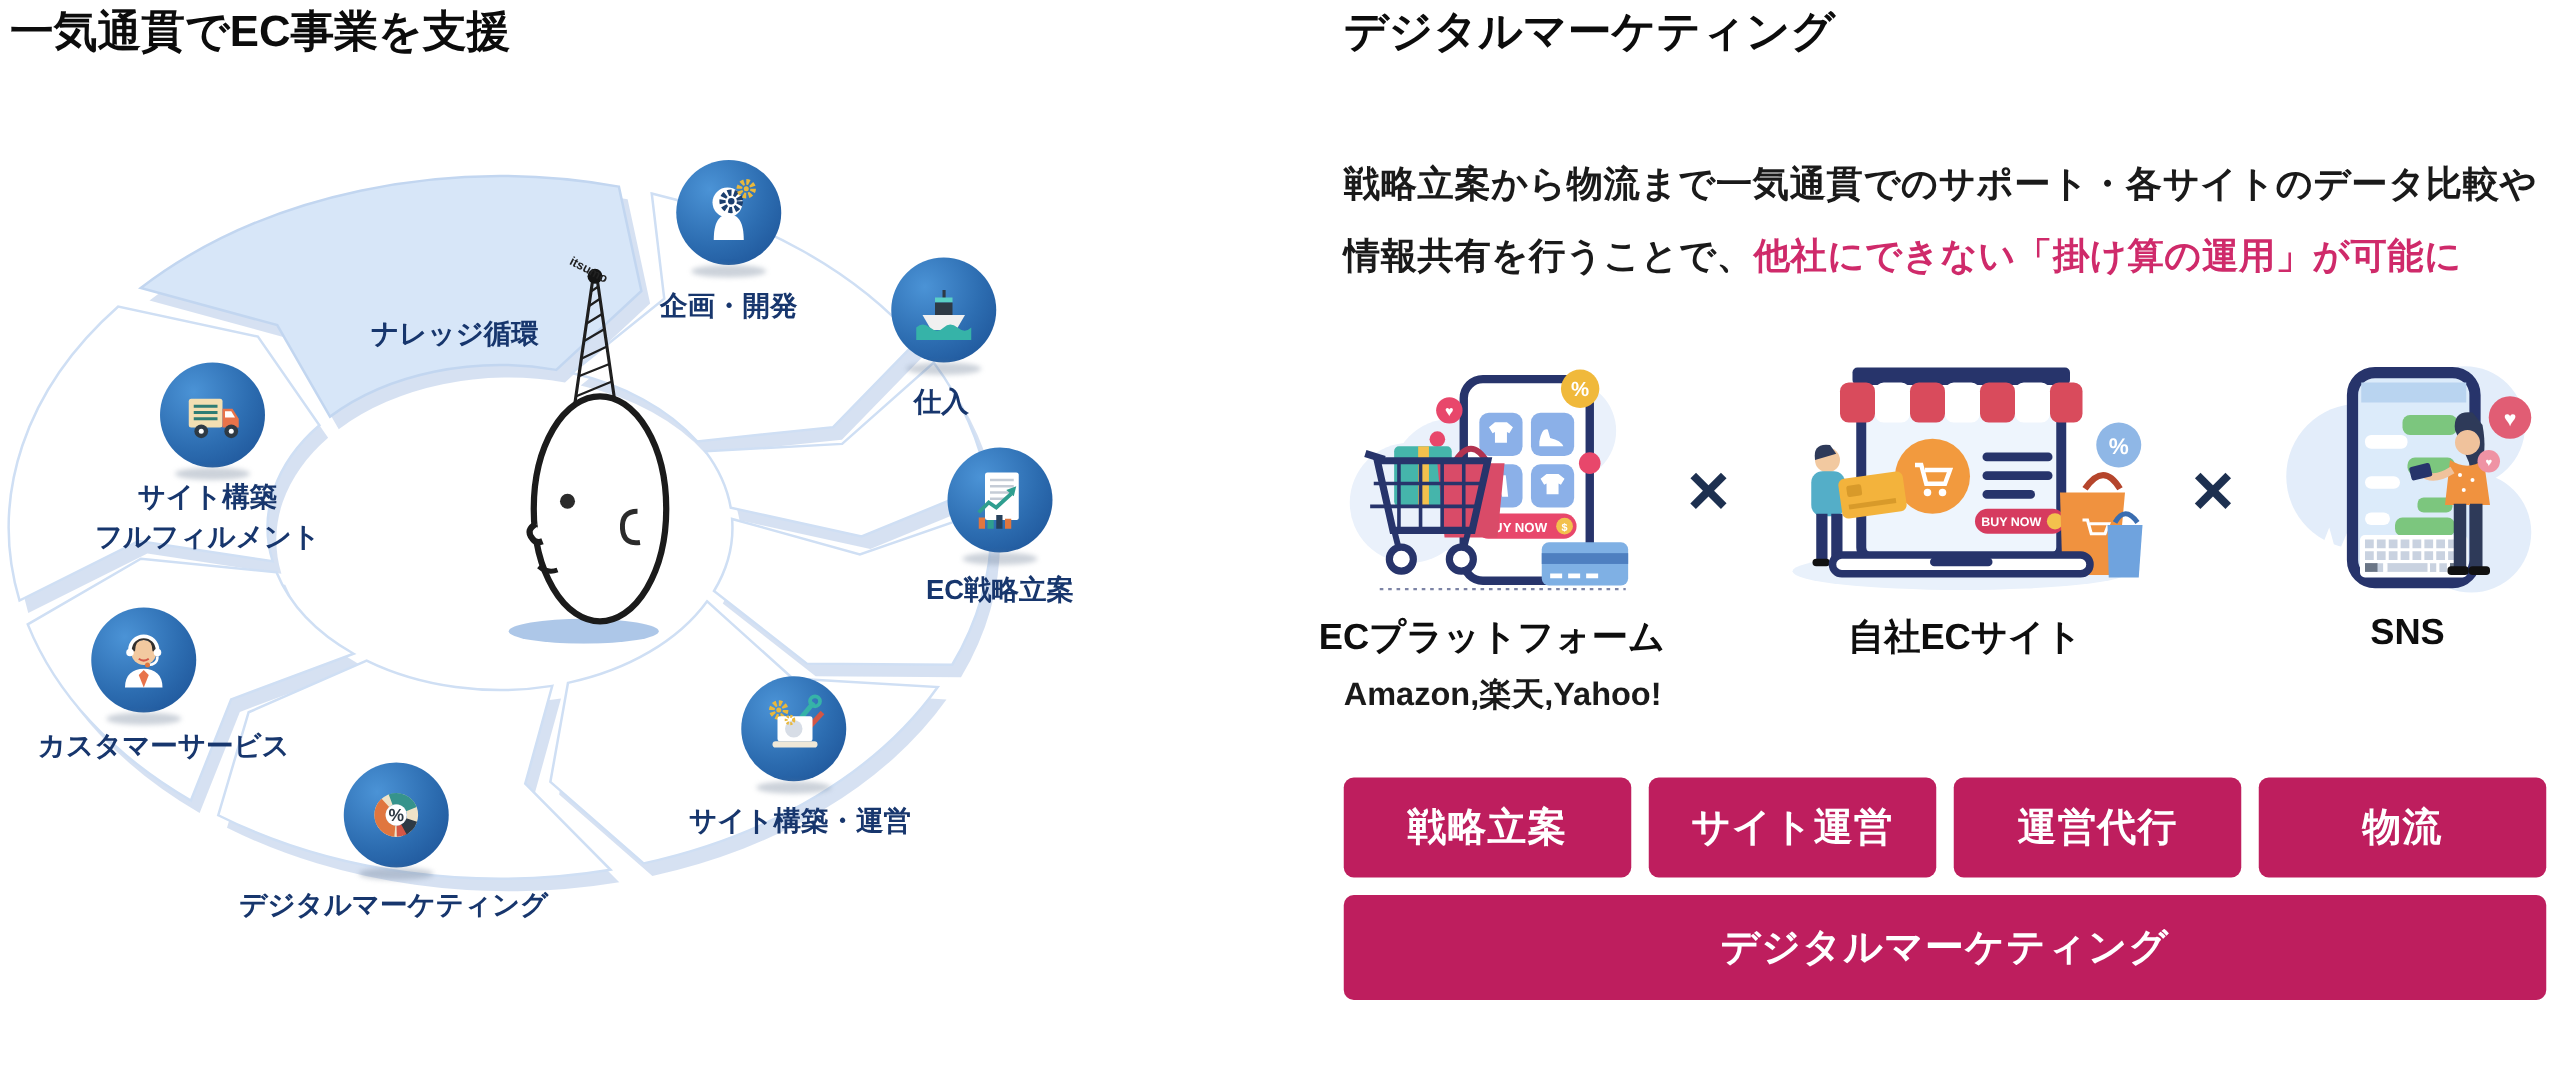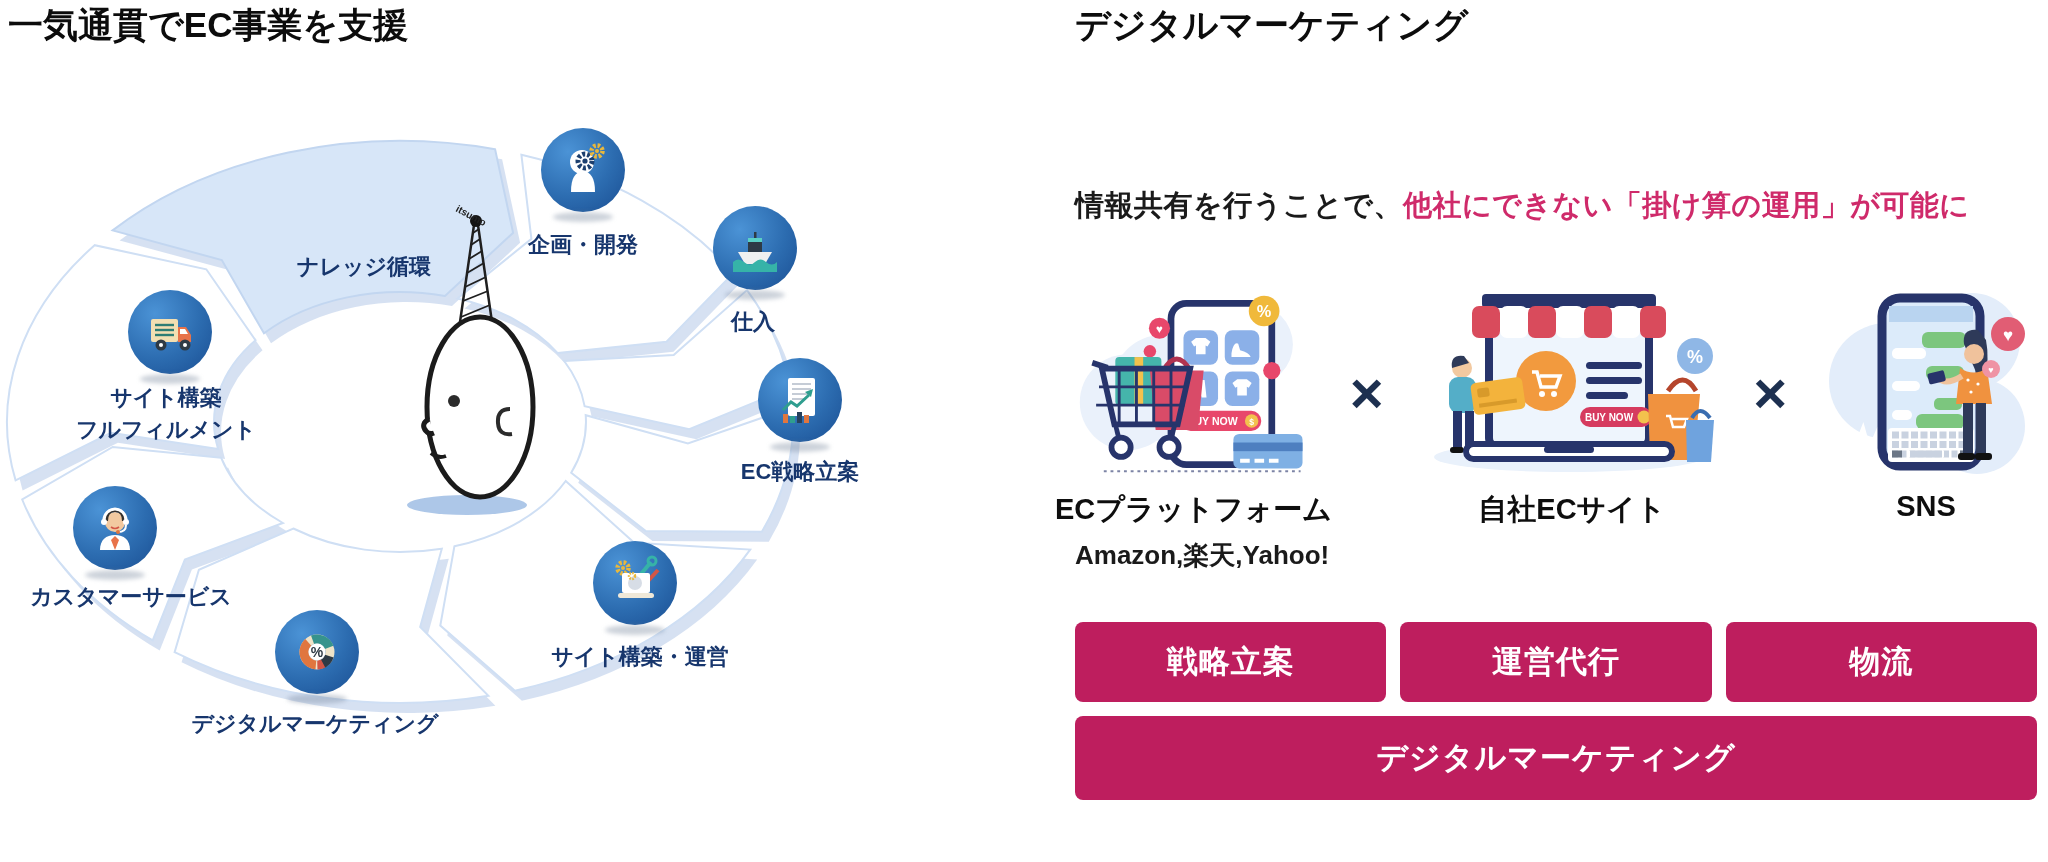--- a/index.html
+++ b/index.html
@@ -178,21 +178,21 @@
       <path d="M34,224 q-9,5 -3,12 q3,4 8,2" fill="#fff" stroke="#1b1b1b" stroke-width="5"></path>
       <circle cx="59" cy="206" r="6" fill="#2b2b2b"></circle>
       <path d="M115,214 q-13,0 -12,14 q1,13 14,11" stroke="#2b2b2b" stroke-width="4" fill="none"></path>
       <path d="M36,258 q7,6 15,3" stroke="#1b1b1b" stroke-width="4" fill="none"></path>
     </svg>
   </div>
 
   <div class="sec-title" style="left:1075px;">デジタルマーケティング</div>
 
   <div class="desc">
-    <br>
+    <span>戦略立案から物流まで一気通貫でのサポート・各サイトのデータ比較や</span><br>
     <span>情報共有を行うことで、</span><span class="pink">他社にできない「掛け算の運用」が可能に</span>
   </div>
 
   <div class="channels-row">
 
     <svg width="240" height="186" viewBox="0 0 250 190">
       <circle cx="55" cy="115" r="50" fill="#eaf1fb"></circle>
         <circle cx="185" cy="55" r="42" fill="#eaf1fb"></circle>
       <rect x="40" y="45" width="160" height="110" rx="50" fill="#eaf1fb"></rect>
       <rect x="100" y="12" width="105" height="168" rx="16" fill="#fff" stroke="#27346b" stroke-width="7"></rect>
@@ -342,20 +342,21 @@
   </div>
 
   <div class="channel-label" style="left:1023px;margin-left:32px;">ECプラットフォーム</div>
   <div class="channel-sublabel" style="left:1075px;">Amazon,楽天,Yahoo!</div>
   <div class="channel-label centered" style="left:1572px;text-align:right;">自社ECサイト</div>
   <div class="channel-label centered" style="left:1926px;">SNS</div>
 
   <div class="buttons">
     <div class="btn-row">
       <div class="svc-btn">戦略立案</div>
+      <div class="svc-btn">サイト運営</div>
       <div class="svc-btn">運営代行</div>
       <div class="svc-btn">物流</div>
     </div>
     <div class="btn-row second">
       <div class="svc-btn">デジタルマーケティング</div>
     </div>
   </div>
 
 </div>
 

